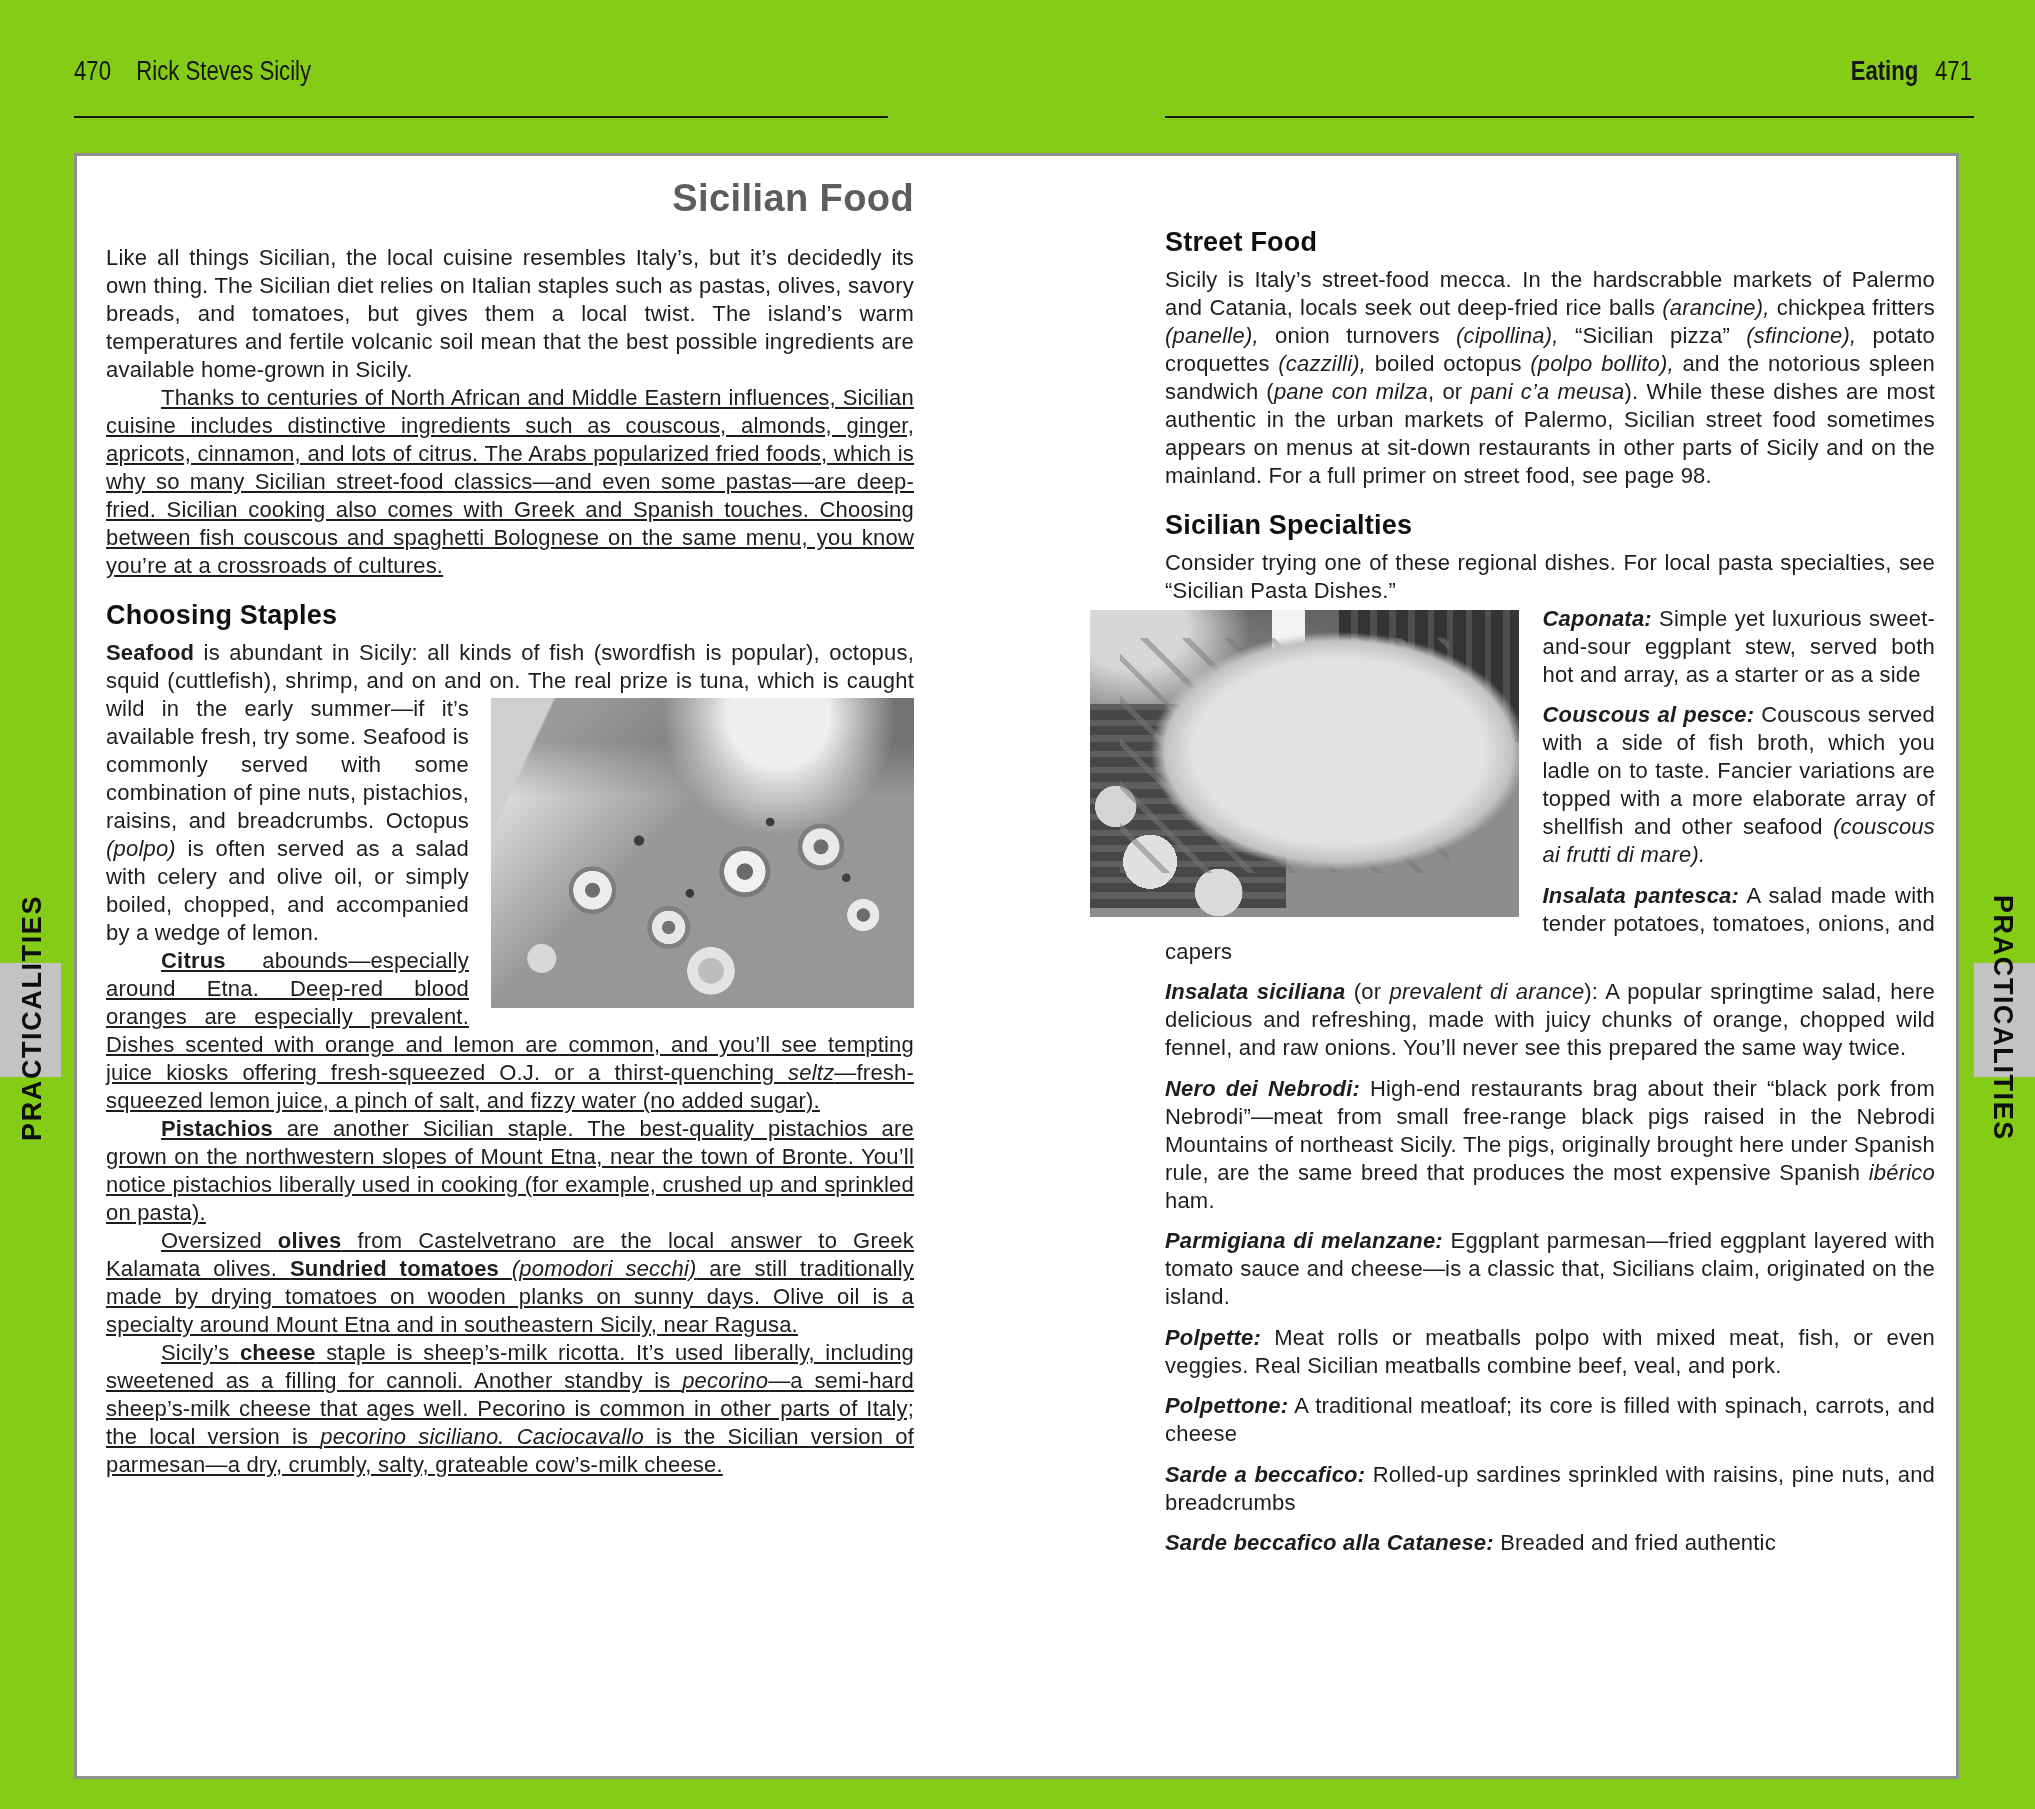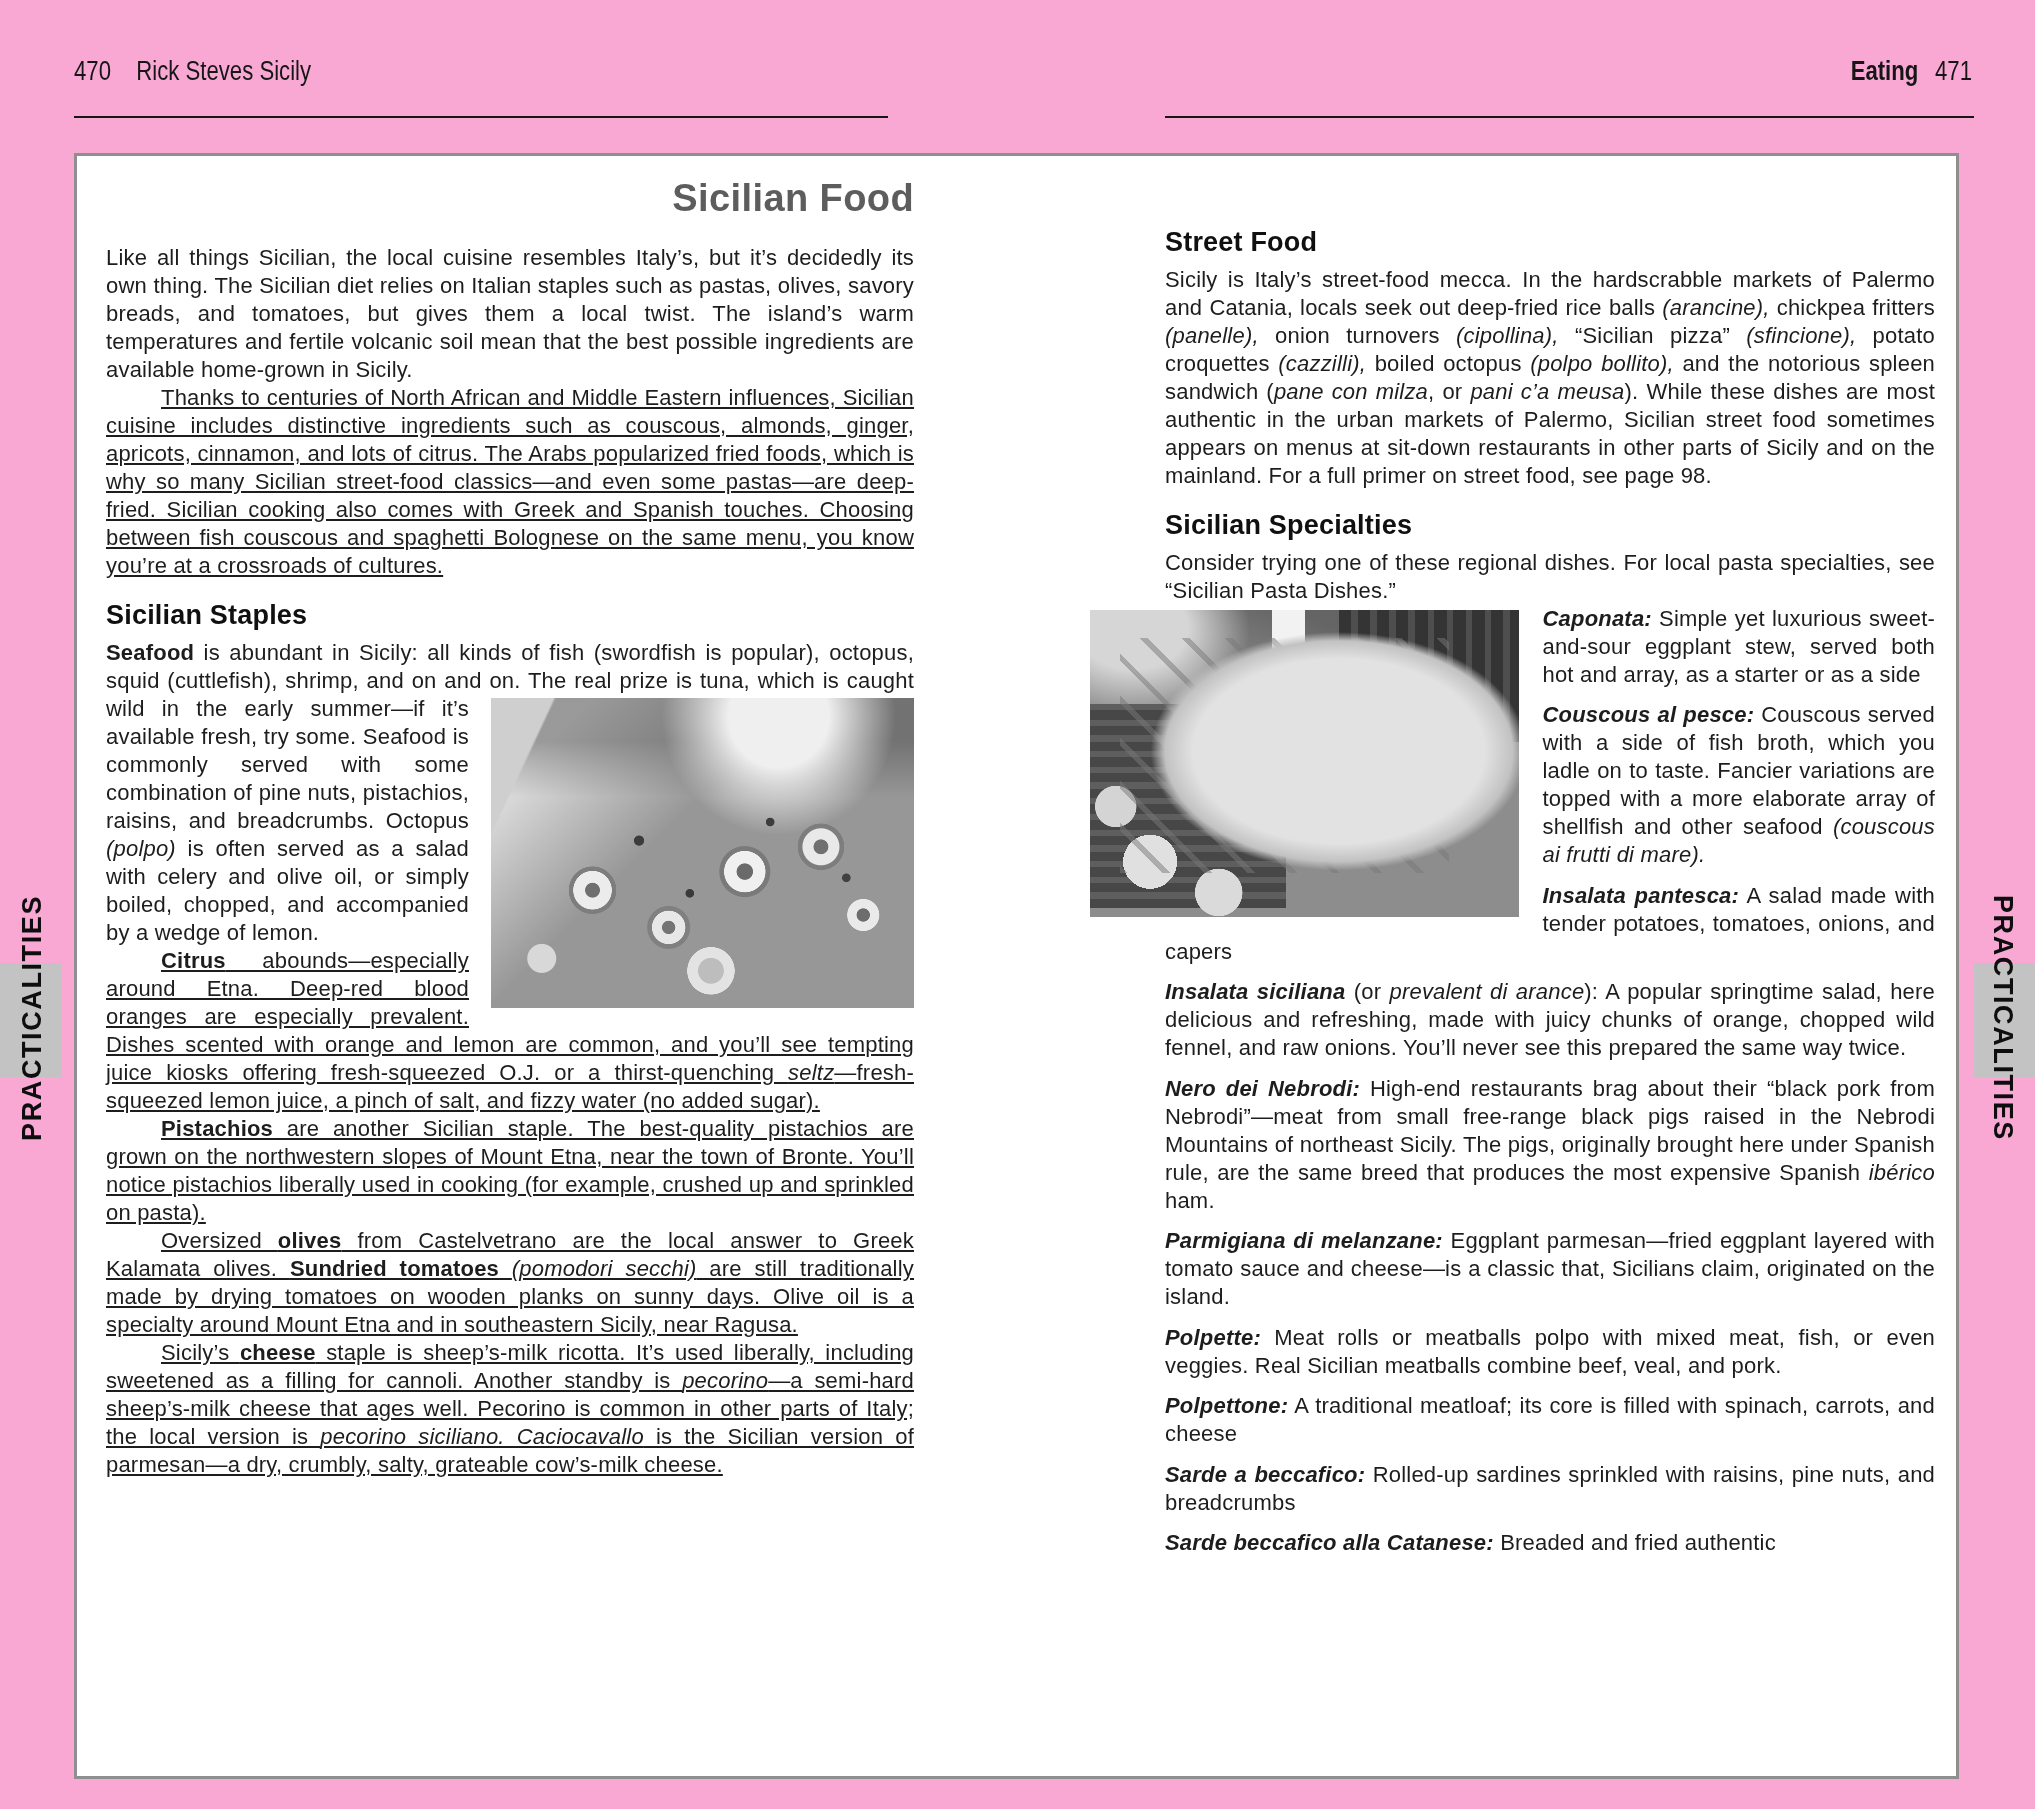--- a/index.html
+++ b/index.html
@@ -1,17 +1,17 @@
 <!DOCTYPE html>
 <html style="font-size:12.5px"><head>
 <meta charset="utf-8">
 <style>
   html,body{margin:0;padding:0;background:#ffffff;}
   body{width:2035px;height:1809px;font-family:"Liberation Sans",sans-serif;color:#1d1d1d;}
-  .page{position:relative;width:2035px;height:1809px;overflow:hidden;background:#f9a8d4;}
+  .page{position:relative;width:2035px;height:1809px;overflow:hidden;background:#84cc16;}
 
   
   .running-head{position:absolute;top:56px;font-size:27px;white-space:nowrap;color:#161616;}
   .head-left{left:74px;transform:scaleX(.82);transform-origin:left center;display:flex;gap:31px;}
   .head-right{right:63px;transform:scaleX(.82);transform-origin:right center;display:flex;gap:20.4px;}
   .rh-section{font-weight:bold;}
   .rule{position:absolute;top:116px;height:2.3px;background:#161616;}
   .rule-left{left:74px;width:814px;}
   .rule-right{left:1165px;width:809px;}
 
@@ -126,21 +126,21 @@
   <div class="vtext vtext-right">
     <span class="vspan">PRACTICALITIES</span>
   </div>
 
   <div class="col col-left">
     <h1 class="chapter-title">Sicilian Food</h1>
 
     <p class="body"><span class="r-n">Like all things Sicilian, the local cuisine resembles Italy’s, but it’s decidedly its own thing. The Sicilian diet relies on Italian staples such as pastas, olives, savory breads, and tomatoes, but gives them a local twist. The island’s warm temperatures and fertile volcanic soil mean that the best possible ingredients are available home-grown in Sicily.</span></p>
     <p class="body ind"><span class="r-n">Thanks to centuries of North African and Middle Eastern influences, Sicilian cuisine includes distinctive ingredients such as couscous, almonds, ginger, apricots, cinnamon, and lots of citrus. The Arabs popularized fried foods, which is why so many Sicilian street-food classics—and even some pastas—are deep-fried. Sicilian cooking also comes with Greek and Spanish touches. Choosing between fish couscous and spaghetti Bolognese on the same menu, you know you’re at a crossroads of cultures.</span></p>
 
-    <h2 class="subhead">Sicilian Staples</h2>
+    <h2 class="subhead">Choosing Staples</h2>
 
     <p class="body">
       <span class="pusher"></span>
       <span class="photo photo-seafood"></span>
       <span><span class="r-b">Seafood</span><span class="r-n"> is abundant in Sicily: all kinds of fish (swordfish is popular), octopus, squid (cuttlefish), shrimp, and on and on. The real prize is tuna, which is caught wild in the early summer—if it’s available fresh, try some. Seafood is commonly served with some combination of pine nuts, pistachios, raisins, and breadcrumbs. Octopus </span><span class="r-i">(polpo)</span><span class="r-n"> is often served as a salad with celery and olive oil, or simply boiled, chopped, and accompanied by a wedge of lemon.</span></span>
     </p>
 
     <p class="body ind"><span class="r-b">Citrus</span><span class="r-n"> abounds—especially around Etna. Deep-red blood oranges are especially prevalent. Dishes scented with orange and lemon are common, and you’ll see tempting juice kiosks offering fresh-squeezed O.J. or a thirst-quenching </span><span class="r-i">seltz</span><span class="r-n">—fresh-squeezed lemon juice, a pinch of salt, and fizzy water (no added sugar).</span></p>
     <p class="body ind"><span class="r-b">Pistachios</span><span class="r-n"> are another Sicilian staple. The best-quality pistachios are grown on the northwestern slopes of Mount Etna, near the town of Bronte. You’ll notice pistachios liberally used in cooking (for example, crushed up and sprinkled on pasta).</span></p>
     <p class="body ind"><span class="r-n">Oversized </span><span class="r-b">olives</span><span class="r-n"> from Castelvetrano are the local answer to Greek Kalamata olives. </span><span class="r-b">Sundried tomatoes</span><span class="r-n"> </span><span class="r-i">(pomodori secchi)</span><span class="r-n"> are still traditionally made by drying tomatoes on wooden planks on sunny days. Olive oil is a specialty around Mount Etna and in southeastern Sicily, near Ragusa.</span></p>

